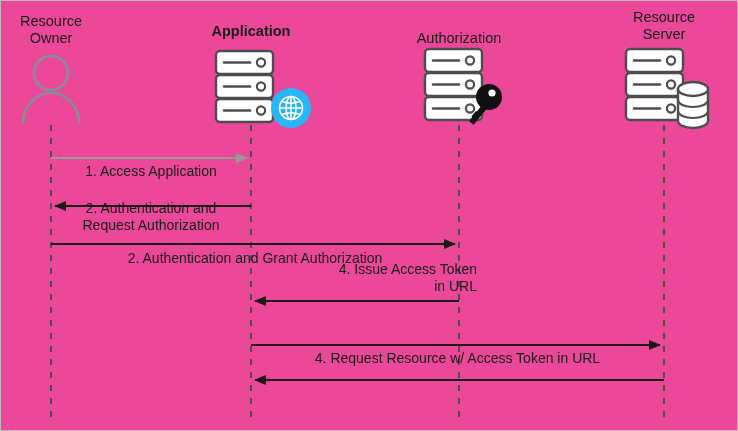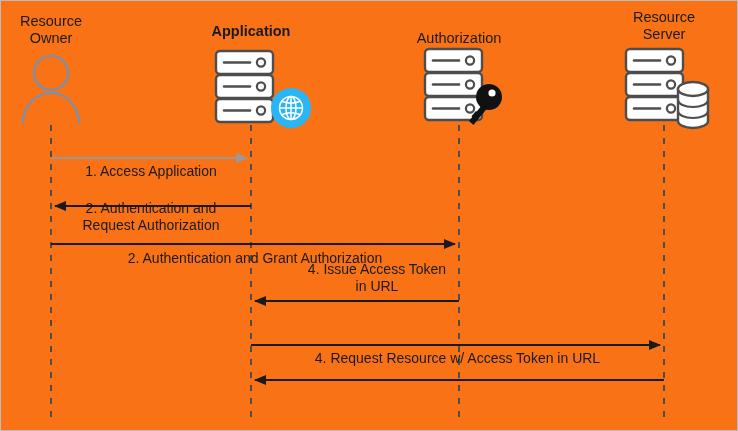--- a/index.html
+++ b/index.html
@@ -4,21 +4,21 @@
 <style>
   html, body {
     margin: 0;
     padding: 0;
     background: #ffffff;
   }
   #canvas {
     position: relative;
     width: 738px;
     height: 431px;
-    background: #f97316;
+    background: #ec4899;
     border: 1px solid #bcbcbc;
     box-sizing: border-box;
     overflow: hidden;
     font-family: "Liberation Sans", sans-serif;
     color: #1a1a1a;
   }
   svg.layer {
     position: absolute;
     left: 0;
     top: 0;
@@ -36,21 +36,21 @@
   }
   .msg-label {
     position: absolute;
     font-size: 14px;
     line-height: 17px;
     color: #1a1a1a;
     white-space: pre-line;
     user-select: none;
   }
   .msg-label.center { text-align: center; margin-top: 28px; }
-  .msg-label.left { text-align: center; }
+  .msg-label.left { text-align: right; }
 </style>
 </head>
 <body>
 
 <div id="canvas">
 
   <div class="actor-title" style="left:0px; top:12px; width:100px;">Resource
 Owner</div>
 
   <div class="actor-title" style="left:190px; top:22px; width:120px;font-weight:bold;">Application</div>

